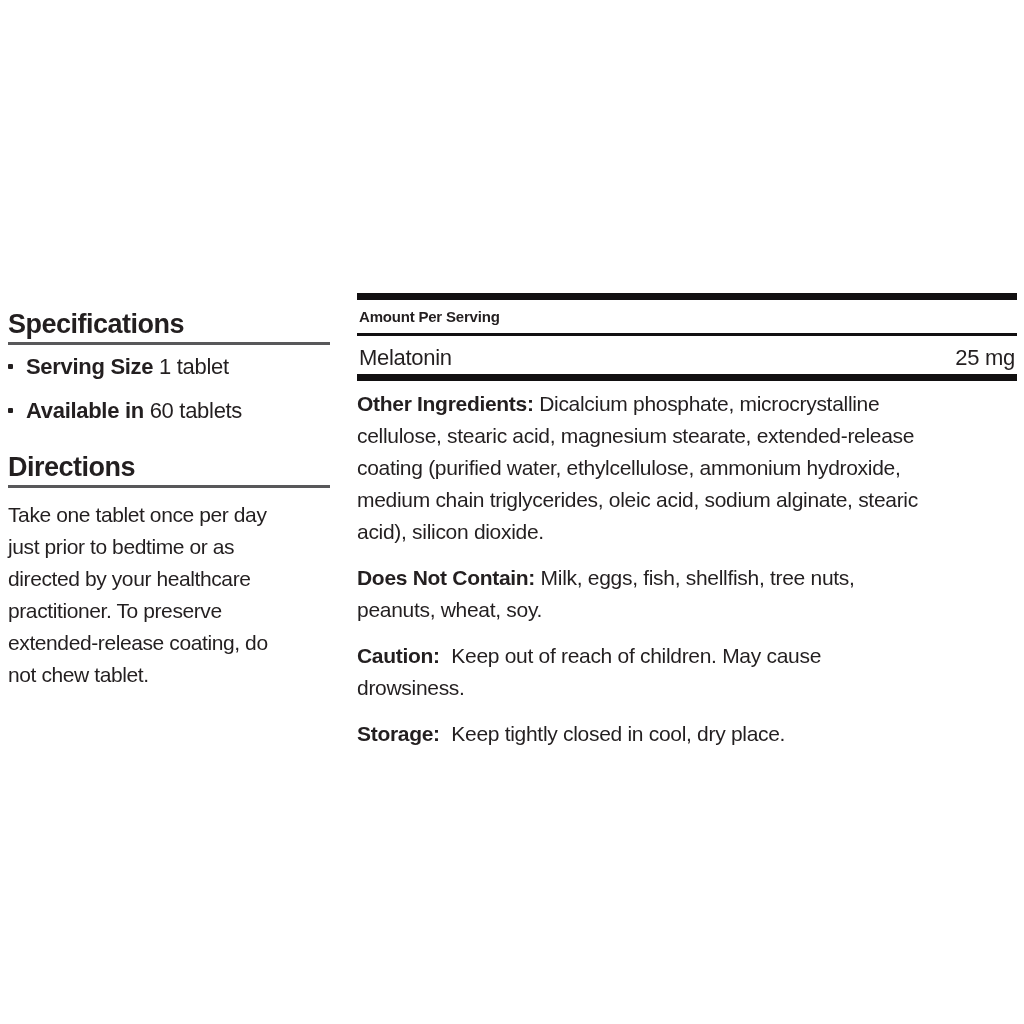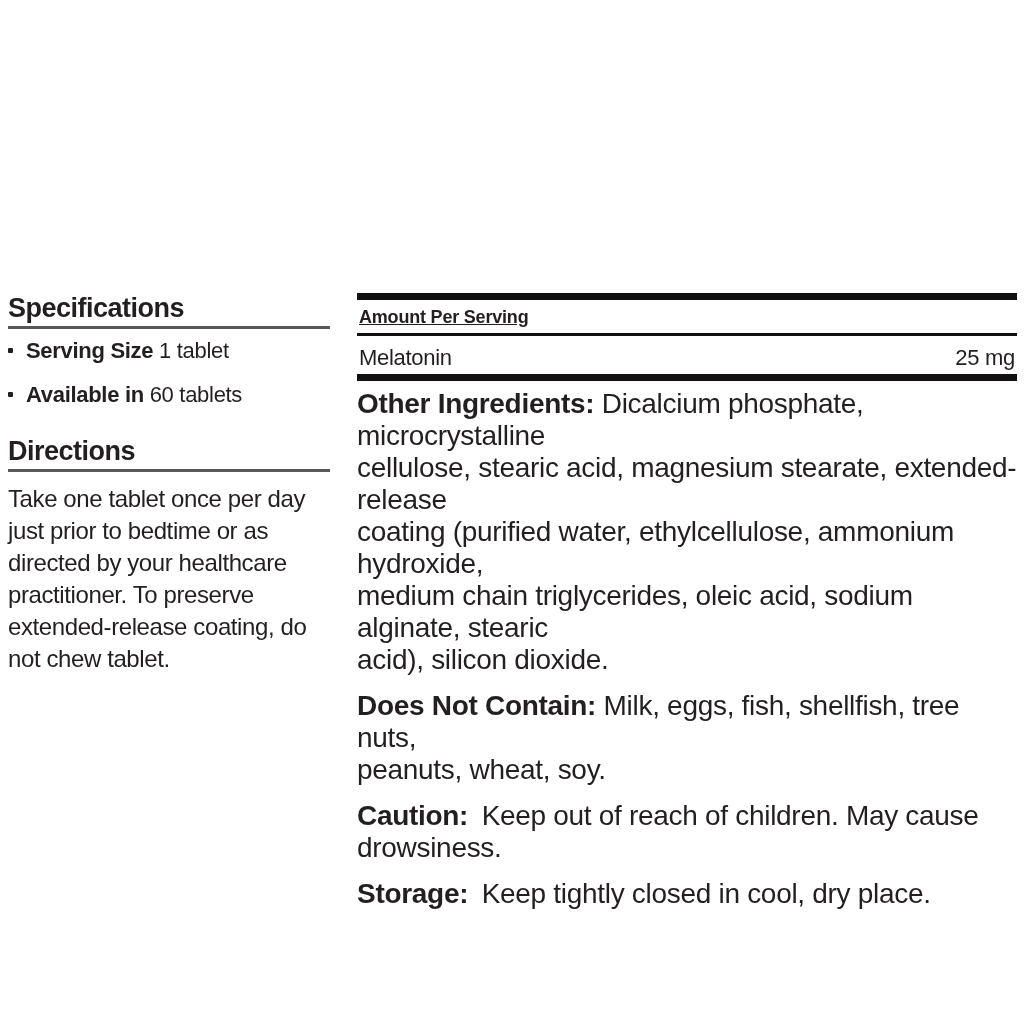--- a/index.html
+++ b/index.html
@@ -7,21 +7,21 @@
     width: 1024px; height: 1024px;
     background: #ffffff;
     font-family: "Liberation Sans", sans-serif;
     color: #231f20;
     overflow: hidden;
   }
   .canvas { position: relative; width: 1024px; height: 1024px; background: #ffffff; }
 
   
   .col-left {
-    position: absolute; left: 8px; top: 294px; width: 322px;
+    position: absolute; left: 8px; top: 310px; width: 322px;
   }
   .left-heading {
     font-size: 27px; font-weight: 700; letter-spacing: -0.5px;
     line-height: 28px; color: #231f20;
   }
   .gray-rule {
     height: 0; border-top: 3px solid #58585a;
     margin-top: 4px;
   }
   .spec-list {
@@ -34,45 +34,45 @@
   }
   .bullet-dot {
     width: 5px; height: 5px; background: #231f20; border-radius: 1px;
     margin-right: 13px; flex: 0 0 auto; position: relative; top: -5px;
   }
   .spec-label { font-weight: 700; white-space: pre; }
   .spec-value { font-weight: 400; white-space: pre; }
   .directions-block { margin-top: 27px; }
   .body-text {
     white-space: pre-line;
-    font-size: 24px; line-height: 32px; letter-spacing: -0.4px;
+    font-size: 21px; line-height: 32px; letter-spacing: -0.4px;
     margin-top: 11px; color: #231f20;
   }
 
   
   .col-right {
     position: absolute; left: 357px; top: 293px; width: 660px;
   }
   .thick-rule { height: 7px; background: #121011; }
   .panel-heading {
-    font-size: 18px; font-weight: 700; letter-spacing: -0.2px;
-    line-height: 24px; padding: 5px 0 4px 2px; text-decoration: underline;
+    font-size: 15px; font-weight: 700; letter-spacing: -0.2px;
+    line-height: 24px; padding: 5px 0 4px 2px;
   }
   .thin-rule { height: 3px; background: #121011; }
   .fact-row {
     display: flex; justify-content: space-between; align-items: baseline;
     font-size: 22px; letter-spacing: -0.3px; line-height: 24px;
     padding: 10px 2px 4px 2px;
   }
   .fact-name { font-weight: 400; }
   .fact-amount { font-weight: 400; }
   .panel-paragraphs { padding-top: 7px; }
   .panel-p {
     white-space: pre-line;
-    font-size: 28px; line-height: 32px; letter-spacing: -0.3px;
+    font-size: 21px; line-height: 32px; letter-spacing: -0.3px;
     margin: 0 0 14px 0; color: #231f20;
   }
   .p-label { font-weight: 700; }
   .p-label.wide-gap { padding-right: 6px; }
 </style>
 </head>
 <body>
 
 <div class="canvas">
 

